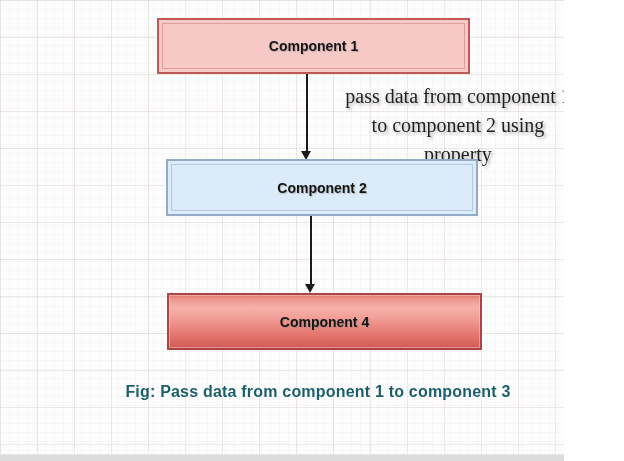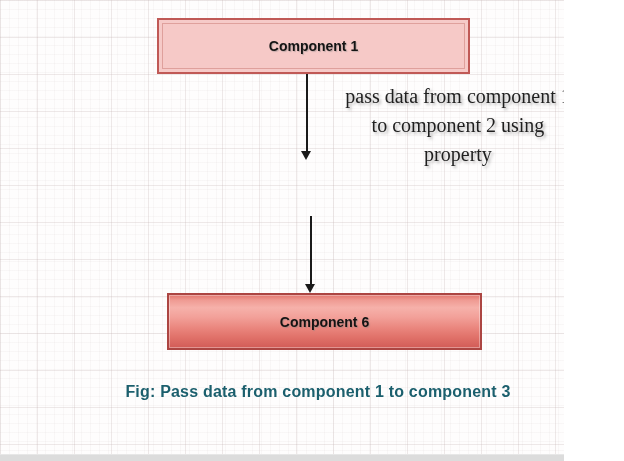--- a/index.html
+++ b/index.html
@@ -90,28 +90,31 @@
 
   <div class="arrow arrow-1">
     <div class="shaft"></div>
     <div class="head"></div>
   </div>
 
   <div class="flow-label flow-label-1">pass data from component 1
 to component 2 using
 property</div>
 
+  <div class="box box-c2">
+    <span>Component 2</span>
+  </div>
 
   <div class="arrow arrow-2">
     <div class="shaft"></div>
     <div class="head"></div>
   </div>
 
 
   <div class="box box-c3">
-    <span>Component 6</span>
+    <span>Component 4</span>
   </div>
 
   <div class="caption">Fig: Pass data from component 1 to component 3</div>
 
   <div class="bottom-band"></div>
 
 </div>
 
 </body></html>

